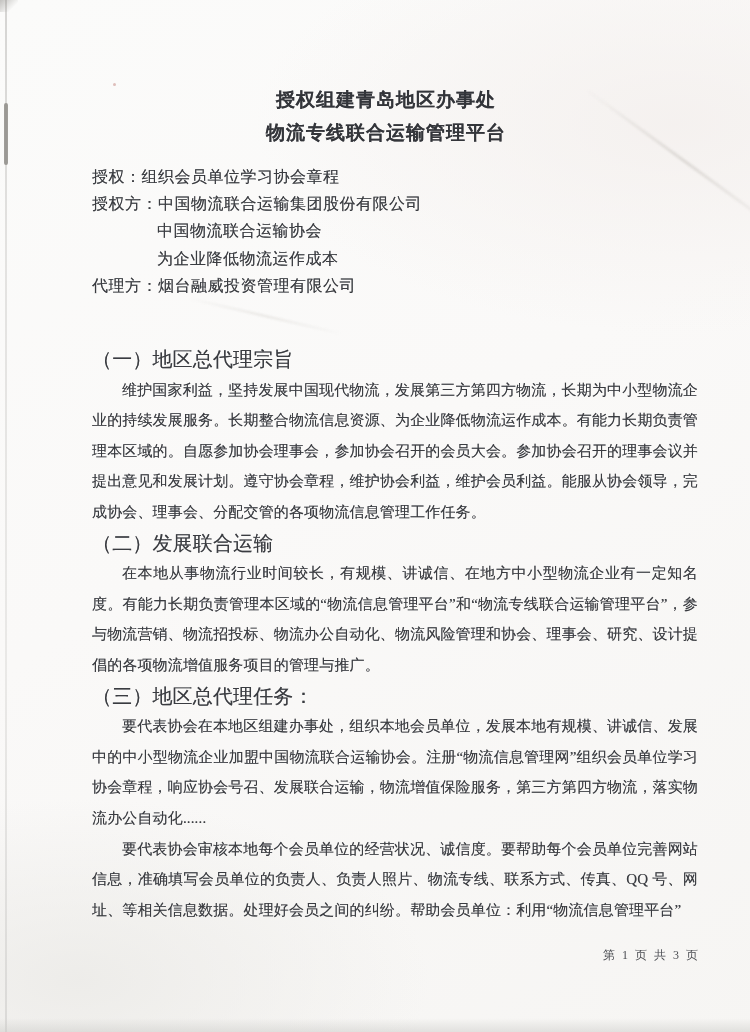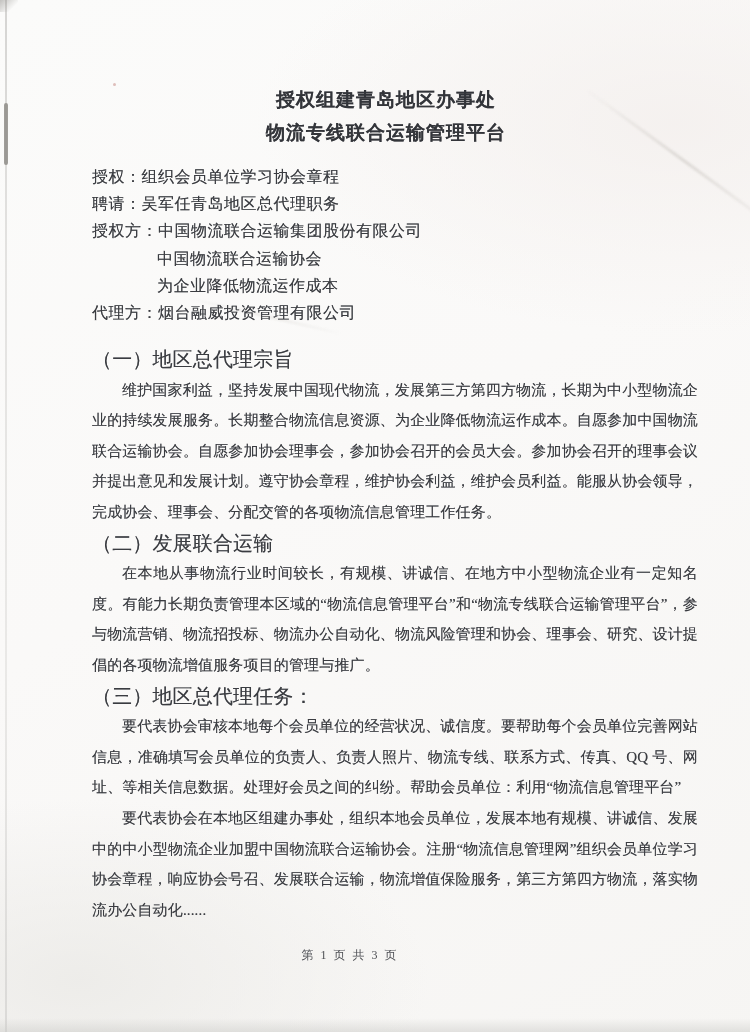--- a/index.html
+++ b/index.html
@@ -83,21 +83,21 @@
   }
   .doc-body p {
     margin: 0; text-indent: 2em; text-align: justify;
   }
   .doc-body .sec-heading {
     font-size: 20px; line-height: 30.6px;
   }
 
   .doc-footer {
     position: absolute; top: 947px; left: 0; width: 700px;
-    text-align: center;
+    text-align: right;
     font-size: 12px; letter-spacing: 2px; color: #4b4d52;
   }
 </style>
 </head>
 <body>
 
 <div class="page">
 
   <div class="edge-left"></div>
   <div class="edge-left-dark"></div>
@@ -108,38 +108,37 @@
   <div class="bottom-band"></div>
   <div class="speck"></div>
 
   <div class="doc-title">
     <div>授权组建青岛地区办事处</div>
     <div>物流专线联合运输管理平台</div>
   </div>
 
   <div class="doc-header">
     <div class="hline">授权：组织会员单位学习协会章程</div>
-    <div class="hline">聘请：吴军任青岛地区总代理职务</div>
     <div class="hline">授权方：中国物流联合运输集团股份有限公司</div>
     <div class="hline cont">中国物流联合运输协会</div>
     <div class="hline cont">为企业降低物流运作成本</div>
     <div class="hline">代理方：烟台融威投资管理有限公司</div>
   </div>
 
   <div class="doc-body">
     <section>
       <div class="sec-heading">（一）地区总代理宗旨</div>
-      <p>维护国家利益，坚持发展中国现代物流，发展第三方第四方物流，长期为中小型物流企业的持续发展服务。长期整合物流信息资源、为企业降低物流运作成本。自愿参加中国物流联合运输协会。自愿参加协会理事会，参加协会召开的会员大会。参加协会召开的理事会议并提出意见和发展计划。遵守协会章程，维护协会利益，维护会员利益。能服从协会领导，完成协会、理事会、分配交管的各项物流信息管理工作任务。</p>
+      <p>维护国家利益，坚持发展中国现代物流，发展第三方第四方物流，长期为中小型物流企业的持续发展服务。长期整合物流信息资源、为企业降低物流运作成本。有能力长期负责管理本区域的。自愿参加协会理事会，参加协会召开的会员大会。参加协会召开的理事会议并提出意见和发展计划。遵守协会章程，维护协会利益，维护会员利益。能服从协会领导，完成协会、理事会、分配交管的各项物流信息管理工作任务。</p>
     </section>
     <section>
       <div class="sec-heading">（二）发展联合运输</div>
       <p>在本地从事物流行业时间较长，有规模、讲诚信、在地方中小型物流企业有一定知名度。有能力长期负责管理本区域的“物流信息管理平台”和“物流专线联合运输管理平台”，参与物流营销、物流招投标、物流办公自动化、物流风险管理和协会、理事会、研究、设计提倡的各项物流增值服务项目的管理与推广。</p>
     </section>
     <section>
       <div class="sec-heading">（三）地区总代理任务：</div>
+      <p>要代表协会在本地区组建办事处，组织本地会员单位，发展本地有规模、讲诚信、发展中的中小型物流企业加盟中国物流联合运输协会。注册“物流信息管理网”组织会员单位学习协会章程，响应协会号召、发展联合运输，物流增值保险服务，第三方第四方物流，落实物流办公自动化......</p>
       <p>要代表协会审核本地每个会员单位的经营状况、诚信度。要帮助每个会员单位完善网站信息，准确填写会员单位的负责人、负责人照片、物流专线、联系方式、传真、QQ 号、网址、等相关信息数据。处理好会员之间的纠纷。帮助会员单位：利用“物流信息管理平台”</p>
-      <p>要代表协会在本地区组建办事处，组织本地会员单位，发展本地有规模、讲诚信、发展中的中小型物流企业加盟中国物流联合运输协会。注册“物流信息管理网”组织会员单位学习协会章程，响应协会号召、发展联合运输，物流增值保险服务，第三方第四方物流，落实物流办公自动化......</p>
     </section>
   </div>
 
   <div class="doc-footer">第 1 页 共 3 页</div>
 
 </div>
 
 </body></html>

